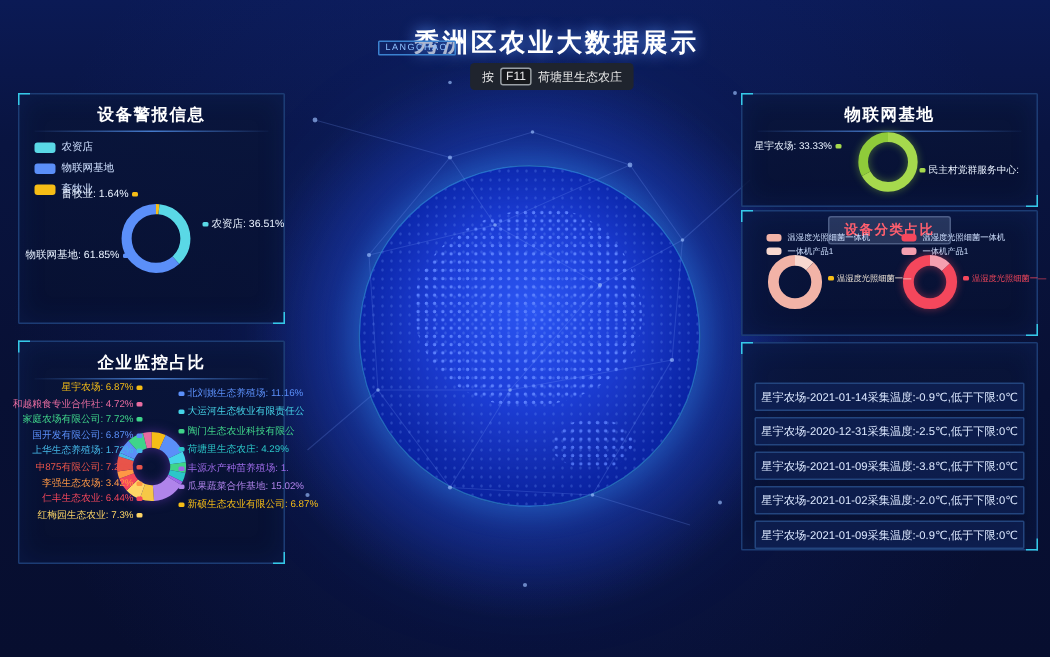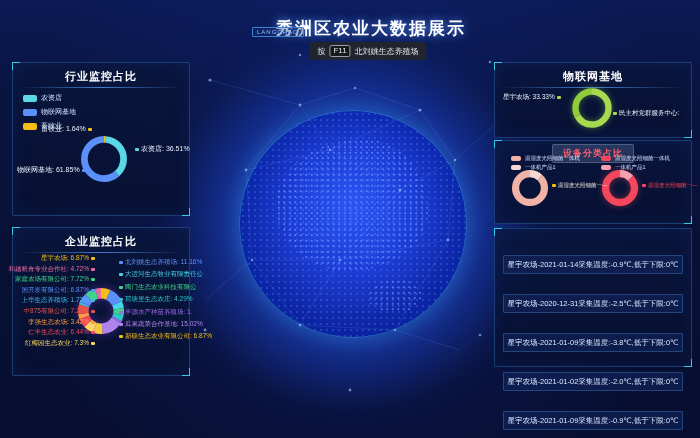--- a/index.html
+++ b/index.html
@@ -84,21 +84,21 @@
   .co-cat .co:nth-child(1){left:57px;top:41px;}
   .co-cat .co:nth-child(2){left:147px;top:41px;}
   .ent-left{position:absolute;left:4px;top:26px;width:78px;display:flex;flex-direction:column;gap:1.6px;align-items:flex-end;}
   .ent-left .co .co-dot{order:2;}
   .ent-right{position:absolute;left:106px;top:30px;width:88px;display:flex;flex-direction:column;gap:3.4px;}
   
   .cat-title{position:absolute;left:50%;top:3px;transform:translateX(-50%);
     background:rgba(110,130,170,.30);border:1px solid rgba(150,170,210,.35);border-radius:2px;
     padding:2px 10px;font-size:9px;font-weight:bold;color:#ff5f6e;letter-spacing:1px;white-space:nowrap;}
   
-  .alarm-list{position:absolute;left:8px;right:8px;top:26px;display:flex;flex-direction:column;gap:20px;}
+  .alarm-list{position:absolute;left:8px;right:8px;top:26px;display:flex;flex-direction:column;gap:4px;}
   .alarm-row{border:1px solid #23457e;background:rgba(18,40,100,.5);color:#dce8ff;font-size:7.5px;
     text-align:center;padding:3.5px 2px;border-radius:1px;white-space:nowrap;overflow:hidden;}
 </style>
 </head>
 <body>
 
 <div class="stage">
 
   <div class="globe">
     <div class="continent"></div>
@@ -133,25 +133,25 @@
     </g>
   </svg>
 
   <div class="header">
     <span class="logo">LANGCHAO</span>
     <h1 class="title">秀洲区农业大数据展示</h1>
   </div>
   <div class="tip">
     <span>按</span>
     <span class="key">F11</span>
-    <span>北刘姚生态养殖场</span>
+    <span>荷塘里生态农庄</span>
   </div>
 
   <section class="panel p-industry">
-    <h2 class="ptitle">行业监控占比</h2>
+    <h2 class="ptitle">设备警报信息</h2>
     <div class="pdiv"></div>
     <div class="lg lg-ind">
         <div class="lg-row">
     <span class="lg-swatch" style="background: rgb(90, 216, 230);"></span>
     <span class="lg-label">农资店</span>
   </div>
         <div class="lg-row">
     <span class="lg-swatch" style="background: rgb(91, 143, 249);"></span>
     <span class="lg-label">物联网基地</span>
   </div>

